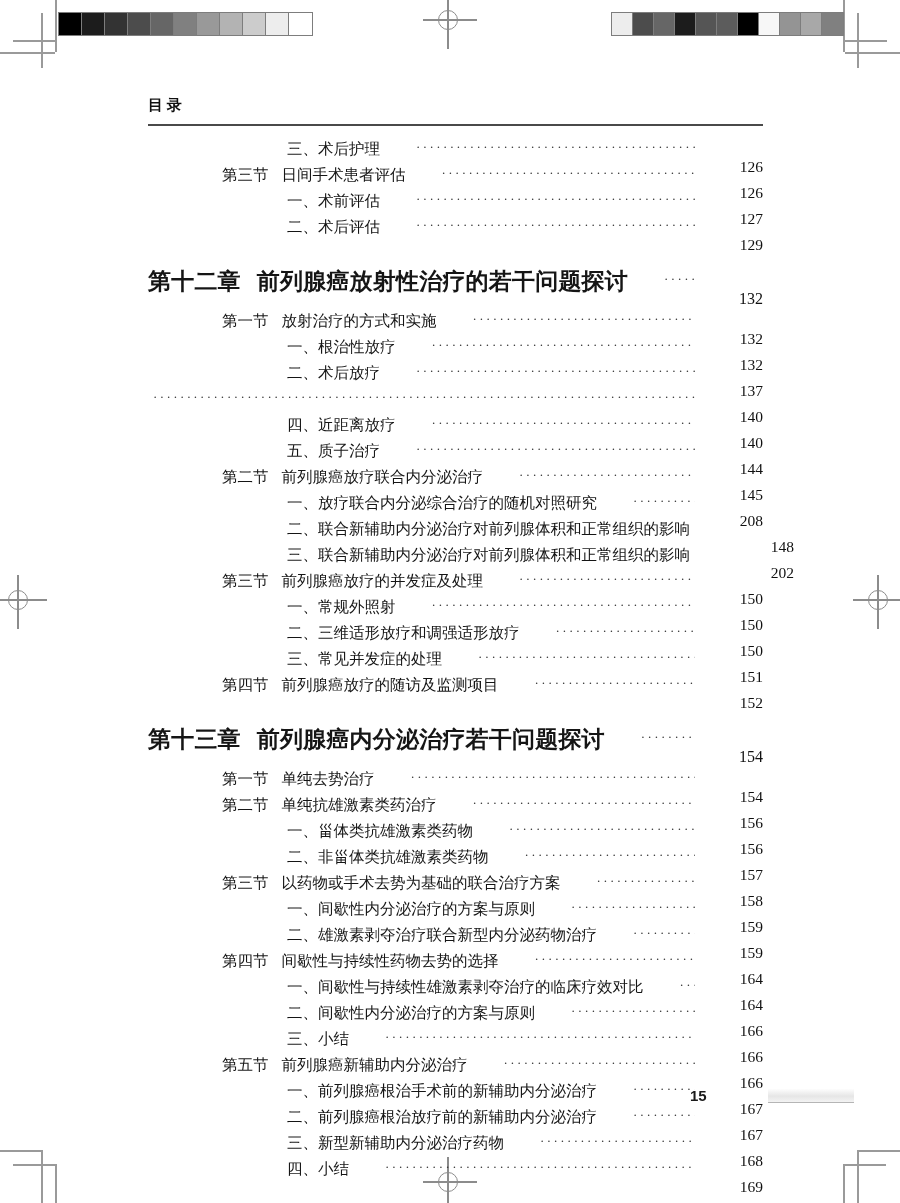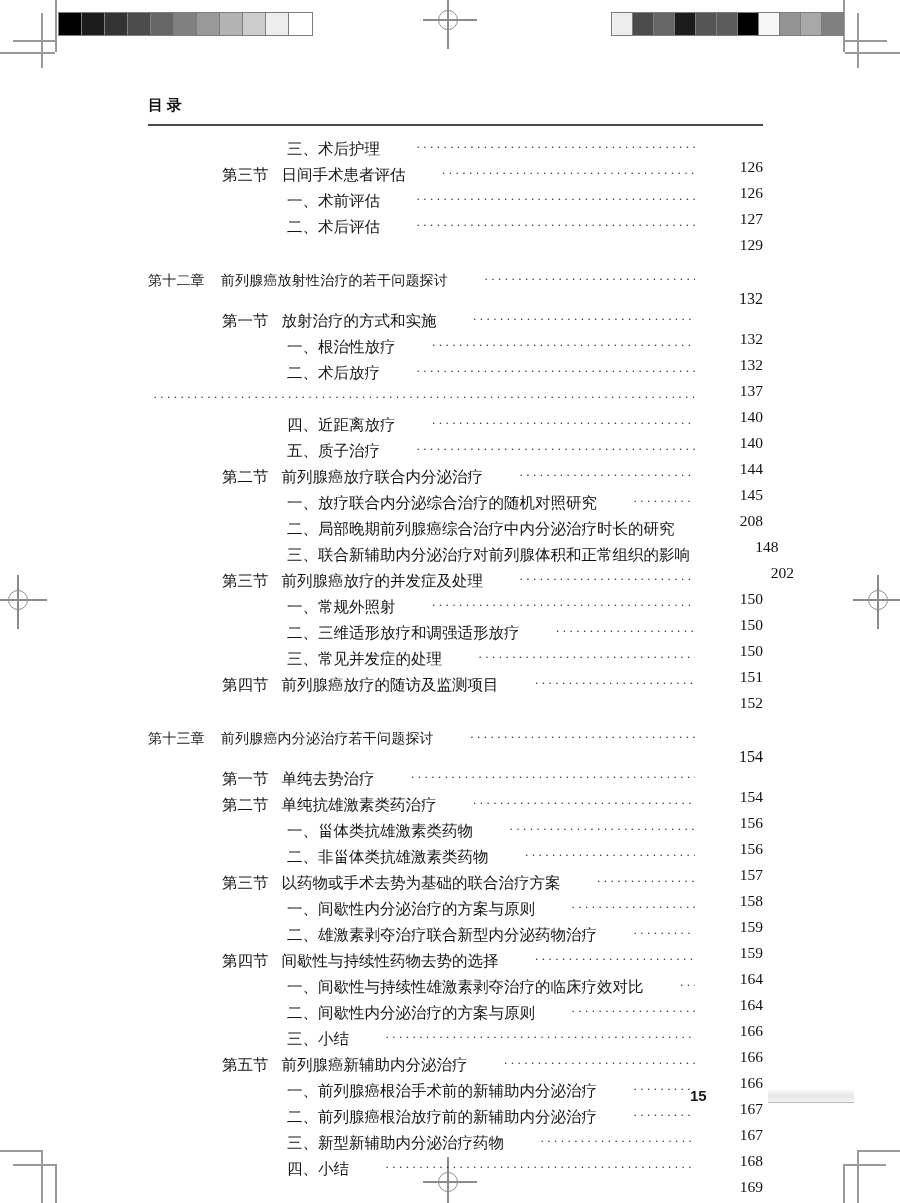--- a/index.html
+++ b/index.html
@@ -165,22 +165,22 @@
     text-align: right;
     font-family: "Liberation Serif", "DejaVu Serif", serif;
     font-size: 15.5px;
     color: #111;
     margin-top: 36px;
   }
 
   
   .lvl-chapter { }
   .lvl-chapter .lbl {
-    font-weight: normal;
-    font-size: 14px;
+    font-weight: bold;
+    font-size: 23px;
     letter-spacing: 0.2px;
   }
   .lvl-chapter { height: 30px; }
   .lvl-chapter .pg { font-size: 16px; font-weight: normal; }
   .lvl-chapter .dots { letter-spacing: 2.4px; }
   .lvl-chapter .chap-gap { display: inline-block; width: 16px; }
 
   .lvl-section .lbl { padding-left: 74px; }
   .lvl-section .sec-gap { display: inline-block; width: 13px; }
 
@@ -353,21 +353,21 @@
         <span class="lbl"><span>第二节</span><span class="sec-gap"></span><span>前列腺癌放疗联合内分泌治疗</span></span>
         <span class="dots">········································································································································································································</span>
         <span class="pg">145</span>
       </div>
       <div class="row lvl-item">
         <span class="lbl">一、放疗联合内分泌综合治疗的随机对照研究</span>
         <span class="dots">········································································································································································································</span>
         <span class="pg">208</span>
       </div>
       <div class="row lvl-item">
-        <span class="lbl">二、局部晚期前列腺癌综合治疗中内分泌治疗时长的研究</span>
+        <span class="lbl">二、联合新辅助内分泌治疗对前列腺体积和正常组织的影响</span>
         <span class="dots">········································································································································································································</span>
         <span class="pg">148</span>
       </div>
       <div class="row lvl-item">
         <span class="lbl">三、联合新辅助内分泌治疗对前列腺体积和正常组织的影响</span>
         <span class="dots">········································································································································································································</span>
         <span class="pg">202</span>
       </div>
       <div class="row lvl-section">
         <span class="lbl"><span>第三节</span><span class="sec-gap"></span><span>前列腺癌放疗的并发症及处理</span></span>

